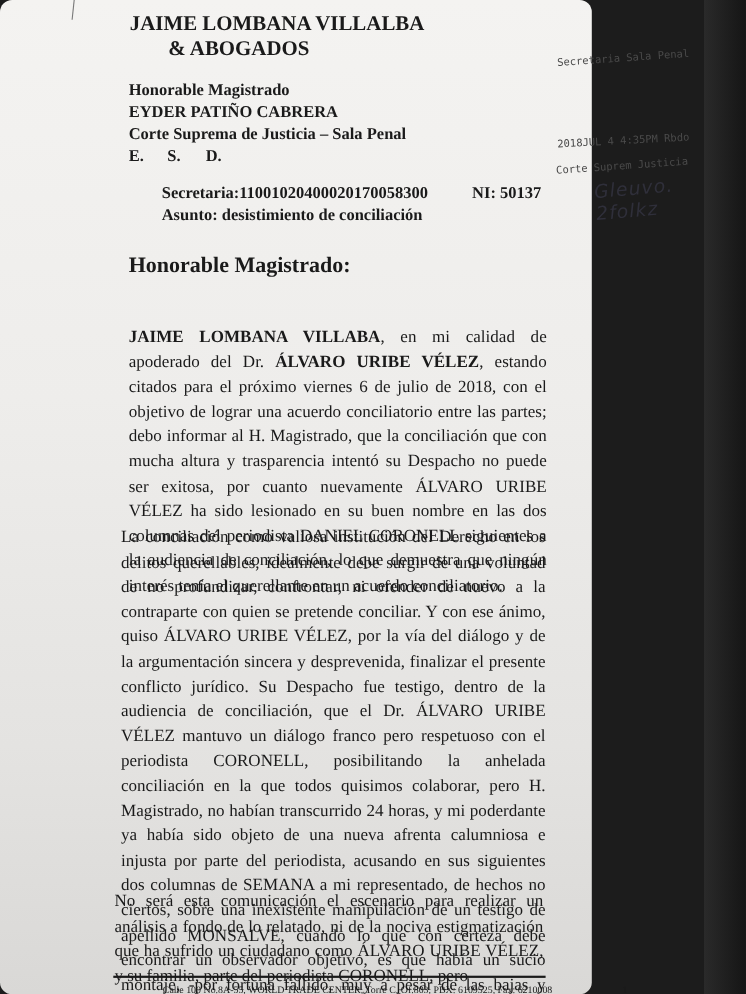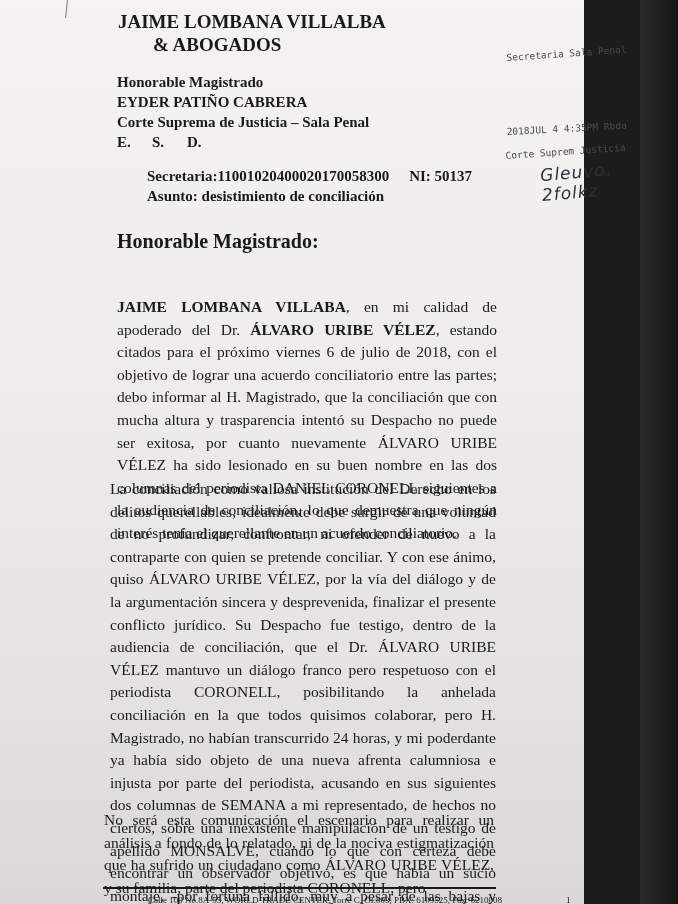--- a/index.html
+++ b/index.html
@@ -6,31 +6,32 @@
   body {
     width:678px; height:904px; overflow:hidden; position:relative;
     background:#1c1c1c;
     font-family:"Liberation Serif", "DejaVu Serif", serif;
   }
   .bg-right {
     position:absolute; left:640px; top:0; width:38px; height:904px;
     background:linear-gradient(90deg,#2a2a2a,#151515);
   }
   .paper {
-    position:absolute; left:0; top:0; width:584px; height:904px;
+    position:absolute; left:0; top:0; width:538px; height:904px;
     background:linear-gradient(180deg,#f4f3f1 0%,#eeedeb 40%,#e4e3e1 75%,#d9d8d6 100%);
     color:#1a1a1a;
+    border-radius:11px;
   }
   .abs { position:absolute; white-space:nowrap; }
   .firm { left:118px; top:10px; font-weight:bold; font-size:19px; line-height:23px; }
   .firm div:nth-child(2) { padding-left:35px;font-family:Liberation Serif, serif; }
   .addressee { left:117px; top:72px; font-weight:bold; font-size:15px; line-height:20px; }
   .esd span { display:inline-block; width:35px; }
   .ref { left:147px; top:166px; font-weight:bold; font-size:15px; line-height:20px; }
-  .ref .ni { margin-left:20px; }
+  .ref .ni { margin-left:40px; }
   .stamp { font-family:"DejaVu Sans Mono", monospace; font-size:9.5px; color:#4a4a4a; transform-origin:left bottom; }
   .stamp1 { left:507px; top:52px; transform:rotate(-4deg); }
   .stamp2 { left:507px; top:126px; transform:rotate(-3deg); }
   .stamp3 { left:506px; top:150px; transform:rotate(-4deg); }
   .sig { left:541px; top:162px; font-family:"DejaVu Sans", sans-serif; font-style:italic; font-size:17px; color:#2f2f3a; line-height:20px; transform:rotate(-5deg); letter-spacing:1px; }
   .salutation { left:117px; top:230px; font-weight:bold; font-size:20px; }
   .para { position:absolute; left:113px; width:382px; font-size:15.5px; line-height:22.6px; text-align:justify; }
   .p1 { top:296px; left:117px; width:380px; }
   .p2 { top:478px; left:110px; width:386px; }
   .p3 { top:809px; left:104px; width:390px; }

